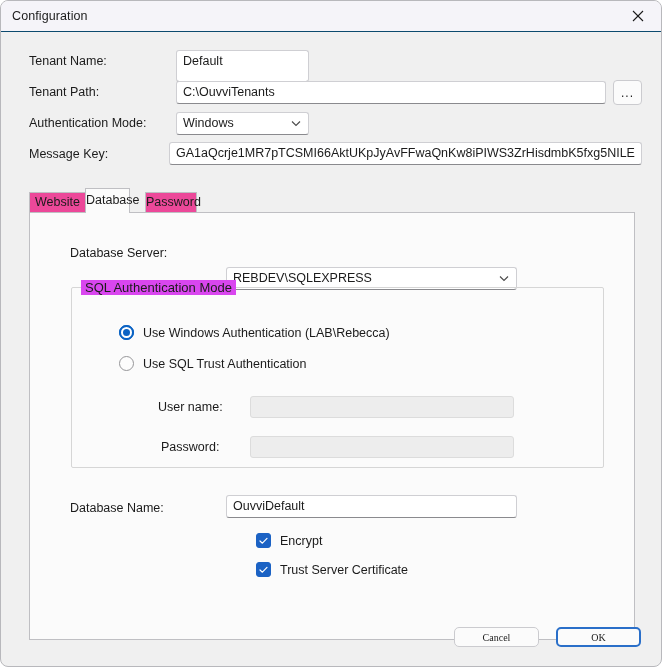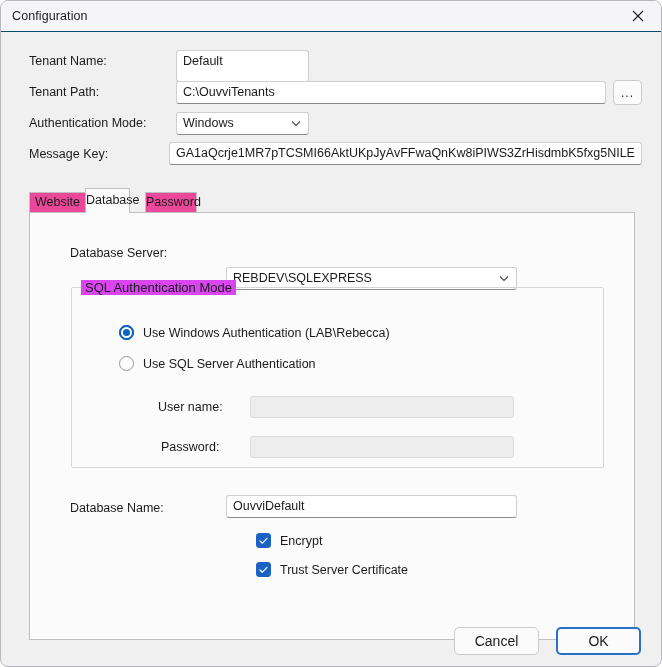--- a/index.html
+++ b/index.html
@@ -246,30 +246,31 @@
   .checkbox svg { display:block; }
   .check-label {
     font-size: 12.5px;
     color: #1b1b1b;
   }
 
   
   .btn {
     position: absolute;
     box-sizing: border-box;
-    height: 28px;
+    height: 20px;
     background: #fbfbfb;
     border: 1px solid #cbcbcf;
     border-radius: 5px;
-    font-size: 14px;
+    font-size: 10px;
     color: #1b1b1b;
     display: flex;
     align-items: center;
     justify-content: center;
     white-space: nowrap;
+    font-family: Liberation Serif, serif;
   }
   .btn.primary {
     border: 2px solid #2a6fc9;
     background: #fbfbfb;
   }
 </style>
 </head>
 <body>
 
 <div class="window">
@@ -325,21 +326,21 @@
     <div class="groupbox" style="left:41px; top:74px; width:533px; height:181px;">
       <div class="groupbox-title">SQL Authentication Mode</div>
 
       <div class="radio-row" style="left:47px; top:37px;">
         <span class="radio checked"></span>
         <span class="radio-label">Use Windows Authentication (LAB\Rebecca)</span>
       </div>
 
       <div class="radio-row" style="left:47px; top:68px;">
         <span class="radio"></span>
-        <span class="radio-label">Use SQL Server Authentication</span>
+        <span class="radio-label">Use SQL Trust Authentication</span>
       </div>
 
       <div class="lbl" style="left:86px; top:112px;">User name:</div>
       <div class="txtbox disabled" style="left:178px; top:108px; width:264px; height:22px;"></div>
 
       <div class="lbl" style="left:89px; top:152px;">Password:</div>
       <div class="txtbox disabled" style="left:178px; top:148px; width:264px; height:22px;"></div>
     </div>
 
     <div class="lbl" style="left:40px; top:288px;">Database Name:</div>

